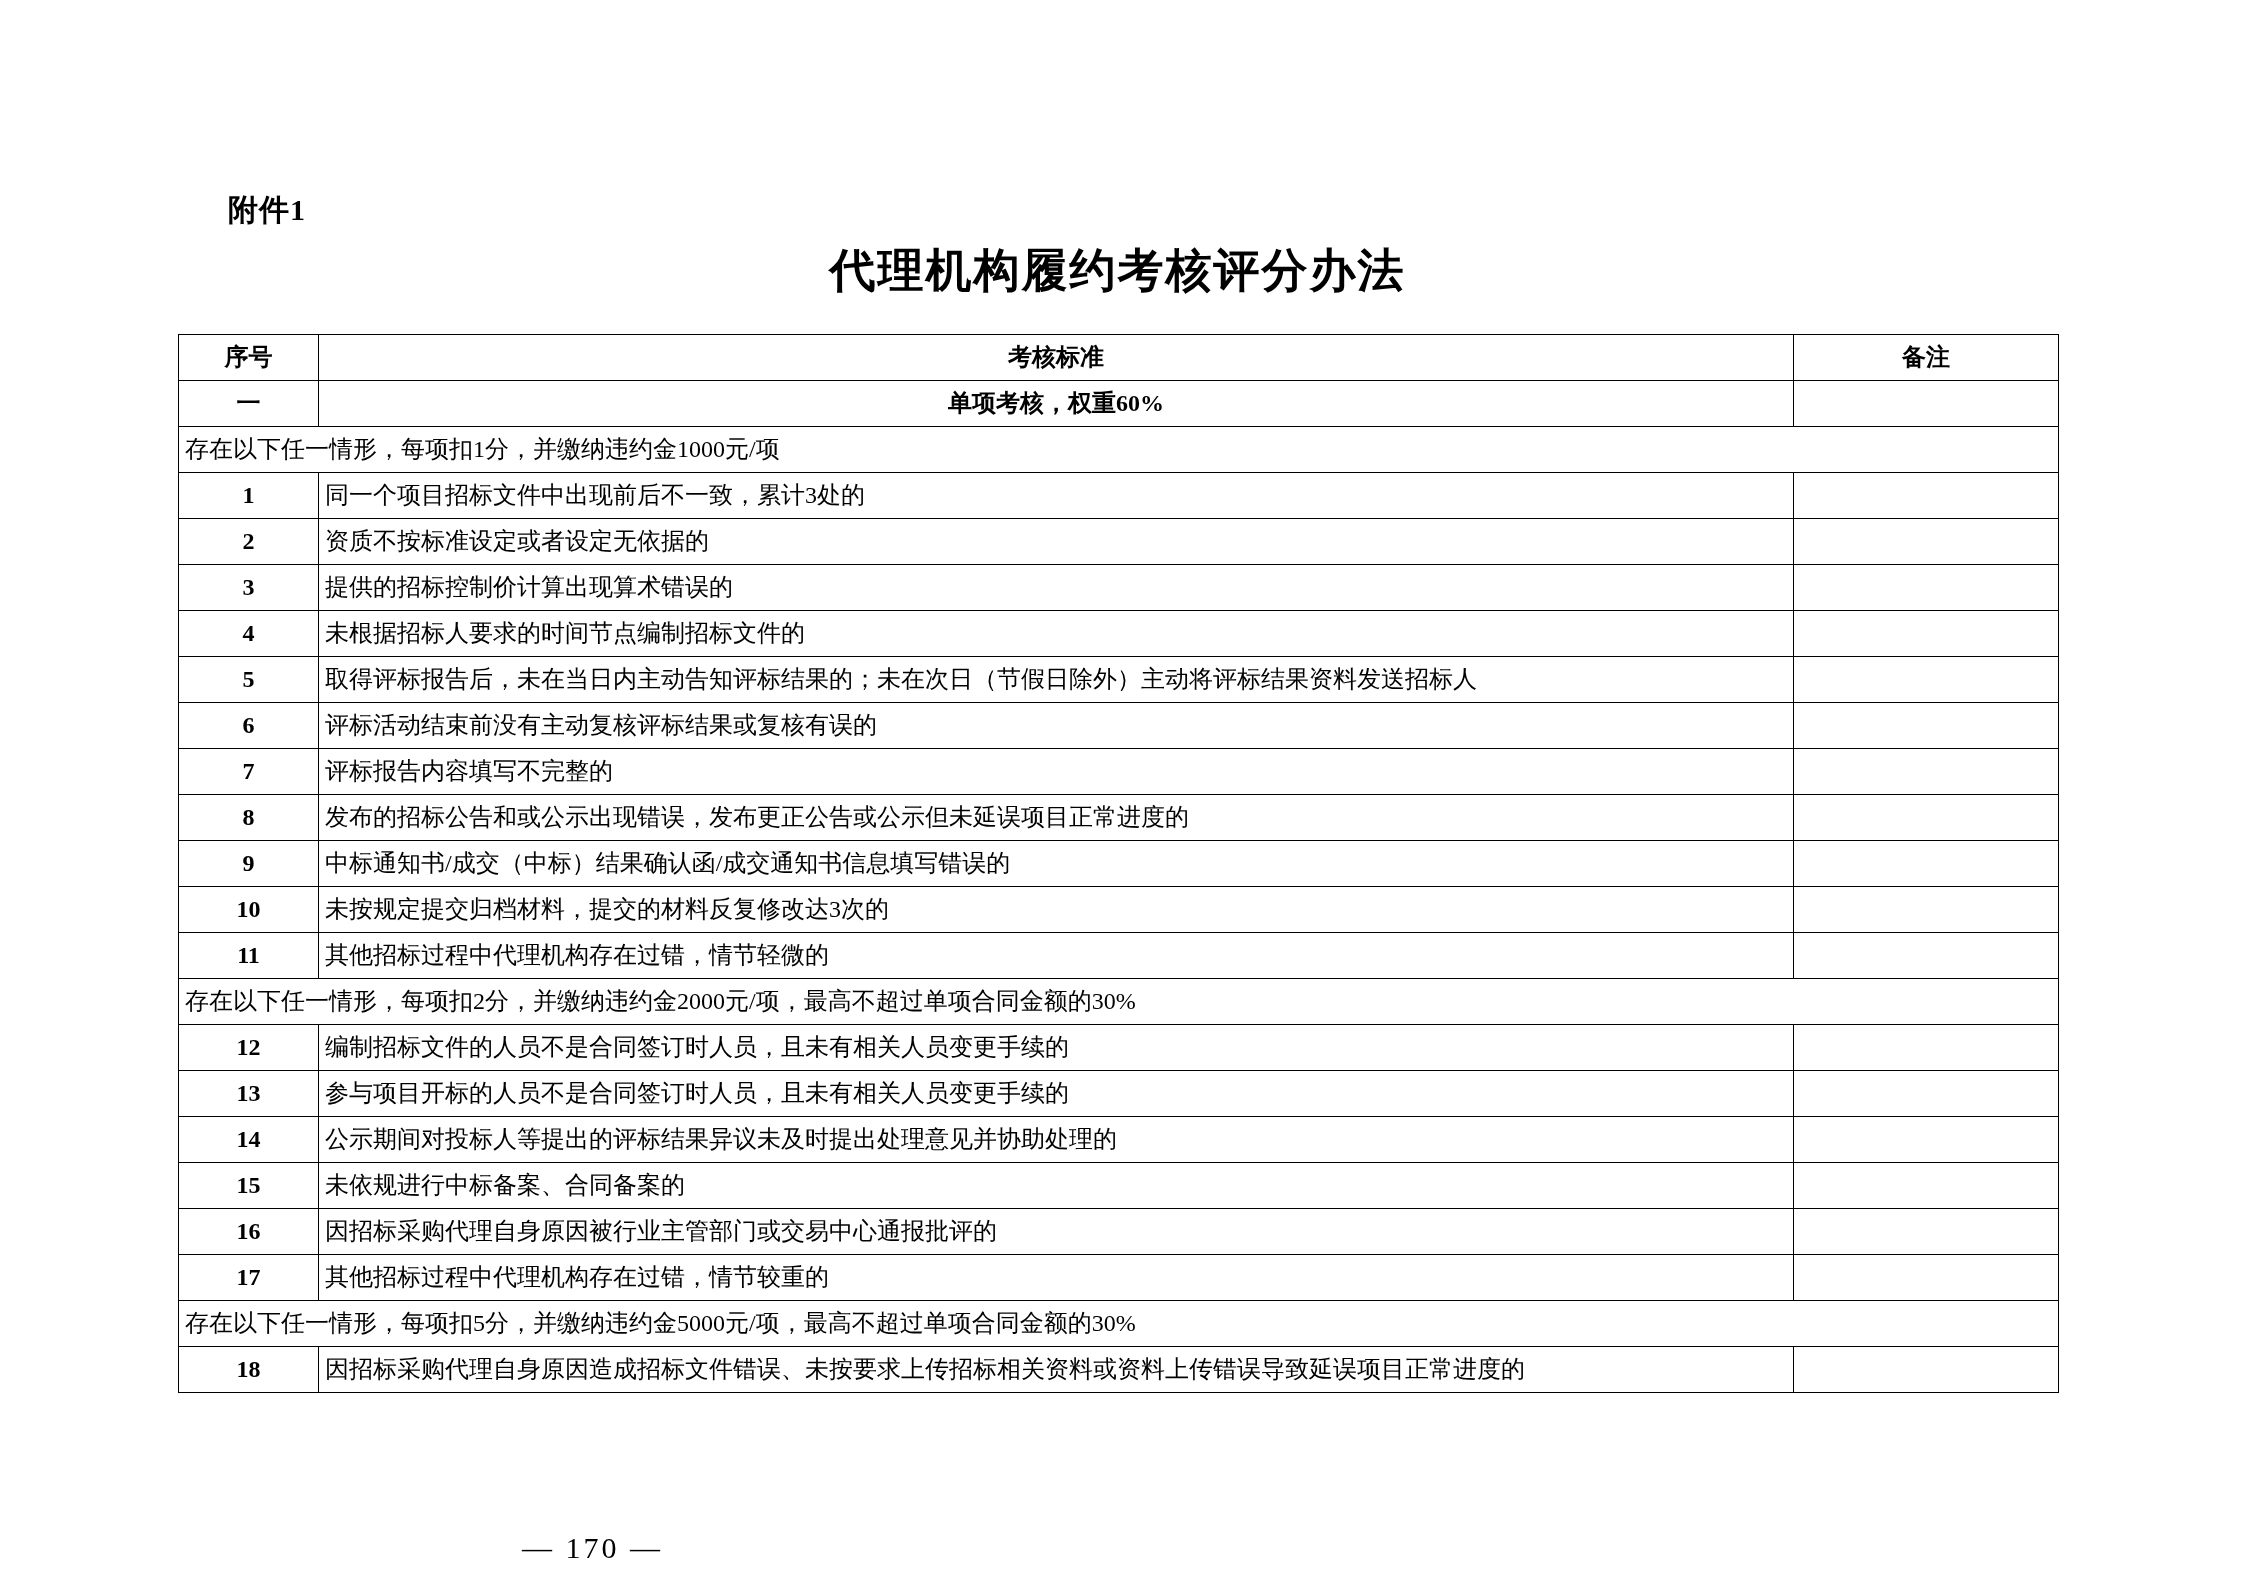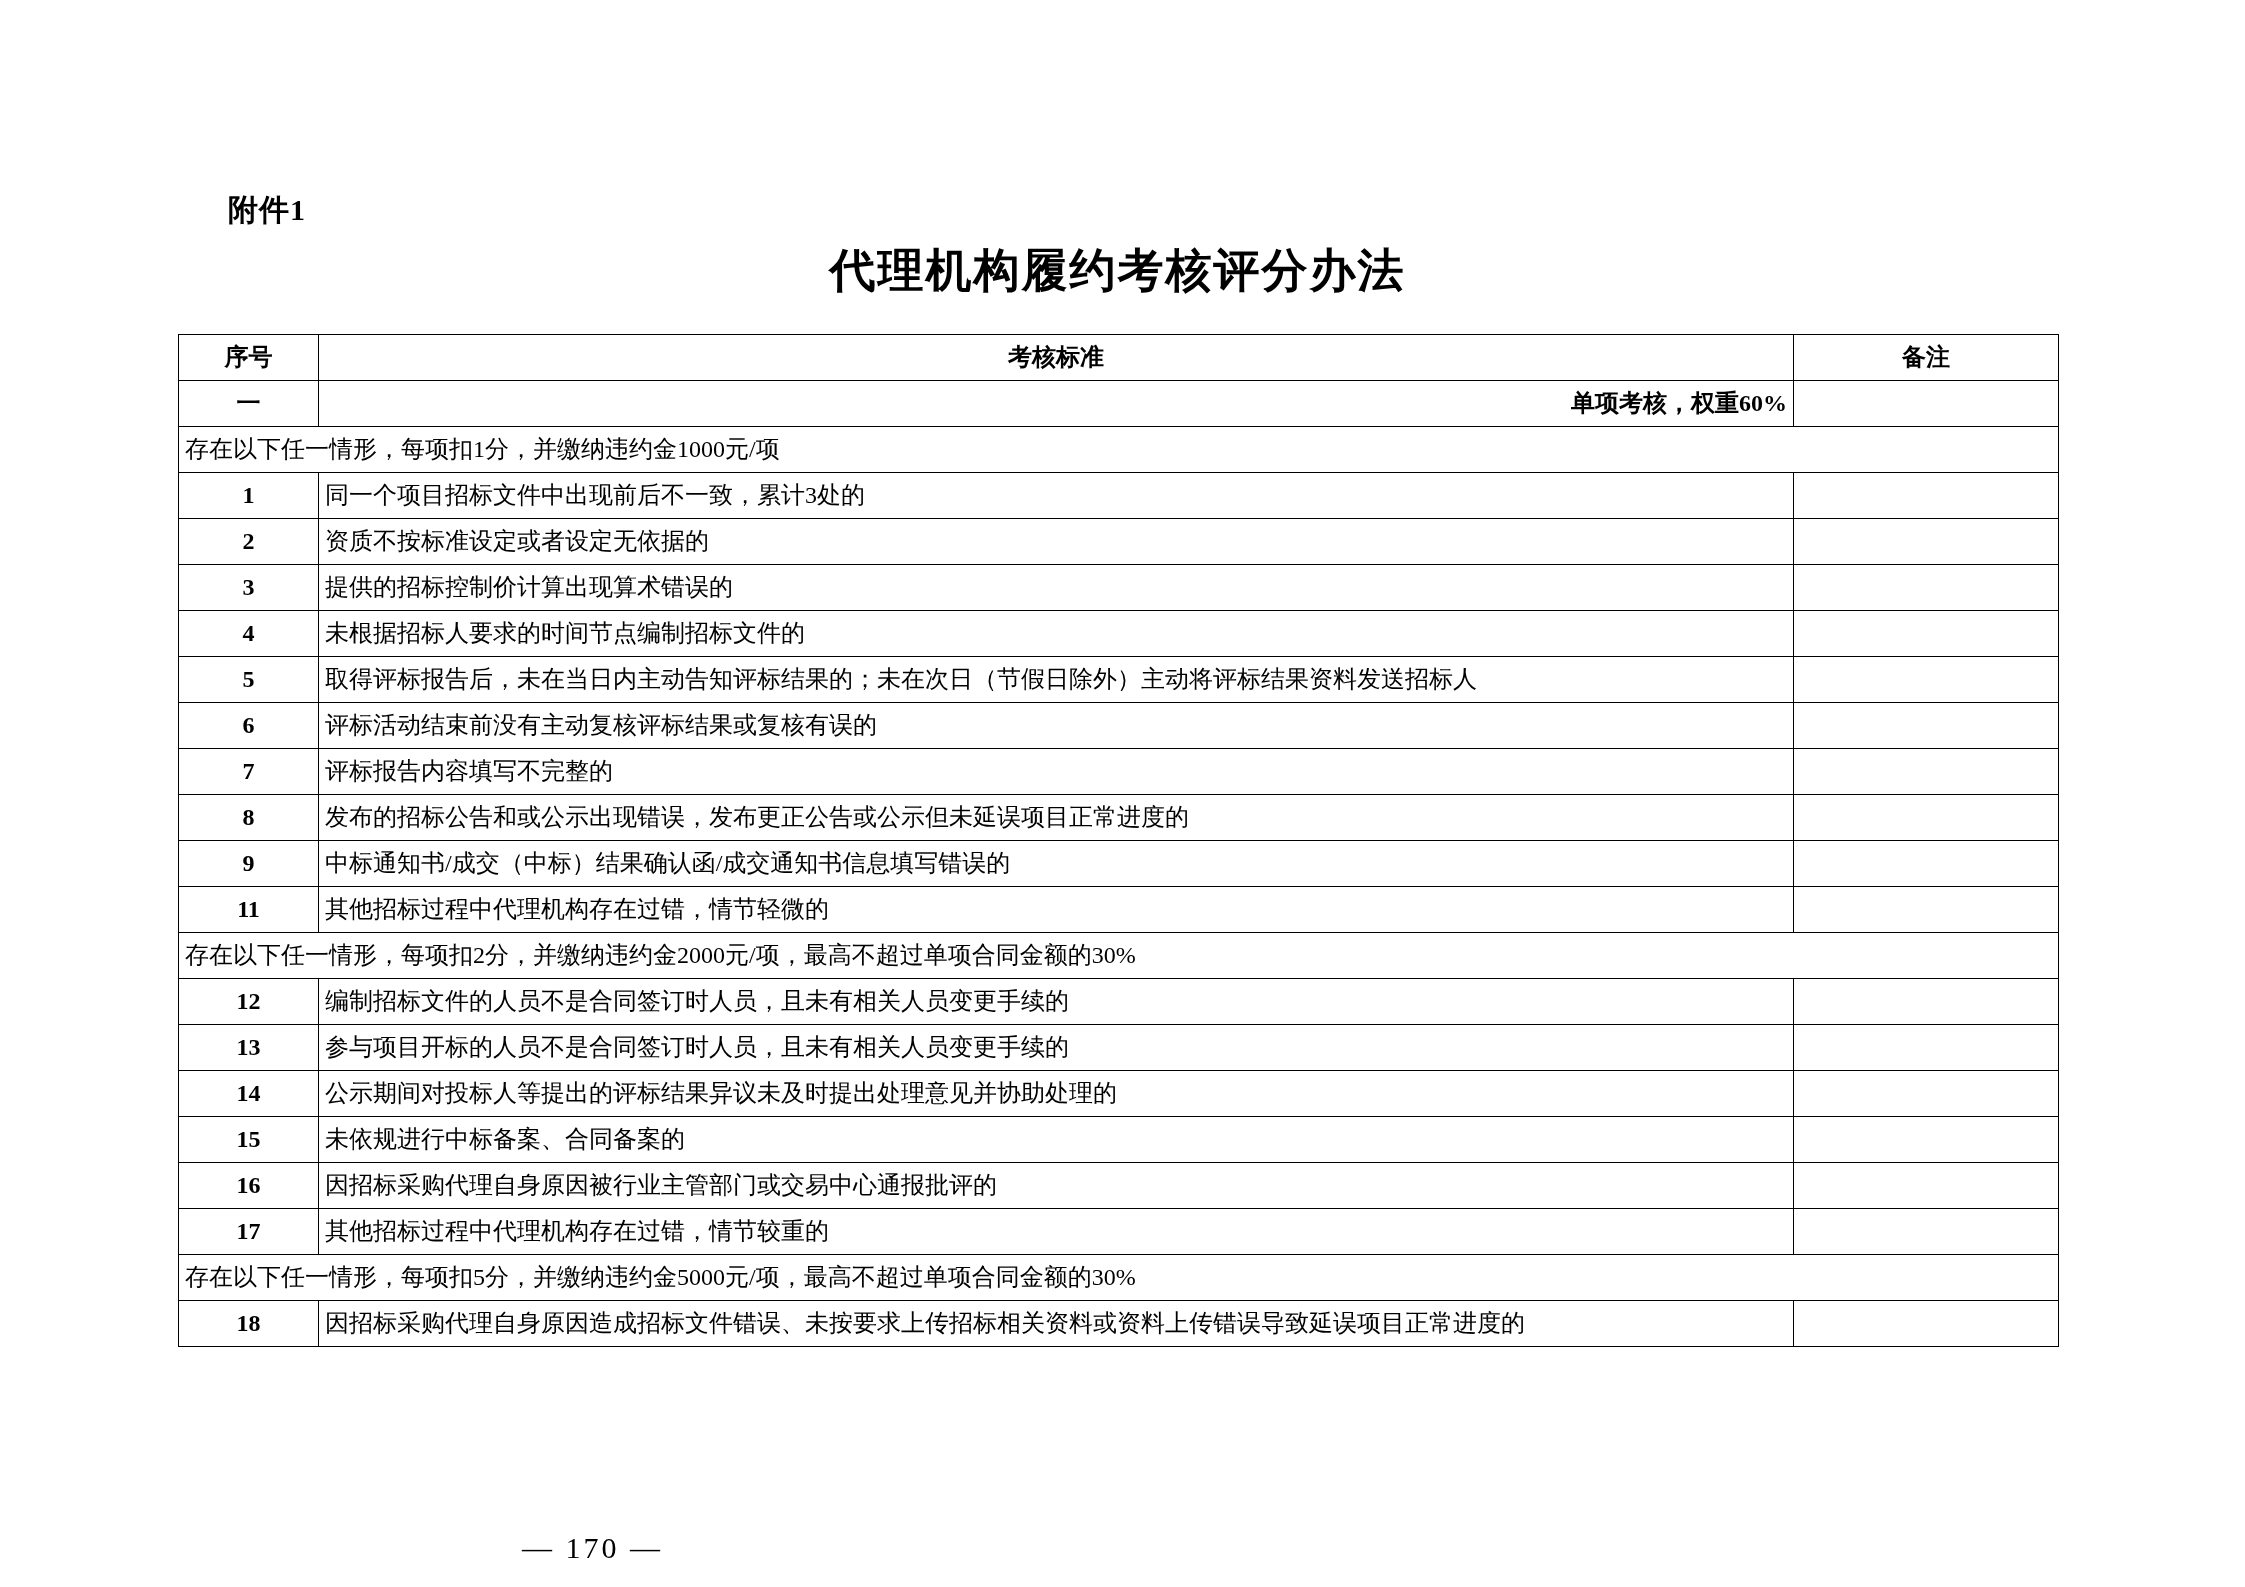--- a/index.html
+++ b/index.html
@@ -71,21 +71,21 @@
   }
   .cell-num {
     text-align: center;
     font-weight: 600;
   }
   .cell-std {
     text-align: left;
     padding-left: 14px;
   }
   .cell-std-bold {
-    text-align: right;
+    text-align: center;
     padding-left: 14px;
     font-weight: 600;
   }
   .cell-rem {
     text-align: center;
   }
   .span-row td {
     text-align: left;
     padding-left: 10px;
     font-weight: 400;
@@ -176,20 +176,25 @@
           <td class="cell-num">8</td>
           <td class="cell-std">发布的招标公告和或公示出现错误，发布更正公告或公示但未延误项目正常进度的</td>
           <td class="cell-rem"></td>
         </tr>
         <tr>
           <td class="cell-num">9</td>
           <td class="cell-std">中标通知书/成交（中标）结果确认函/成交通知书信息填写错误的</td>
           <td class="cell-rem"></td>
         </tr>
         <tr>
+          <td class="cell-num">10</td>
+          <td class="cell-std">未按规定提交归档材料，提交的材料反复修改达3次的</td>
+          <td class="cell-rem"></td>
+        </tr>
+        <tr>
           <td class="cell-num">11</td>
           <td class="cell-std">其他招标过程中代理机构存在过错，情节轻微的</td>
           <td class="cell-rem"></td>
         </tr>
 
         <tr class="span-row">
           <td colspan="3">存在以下任一情形，每项扣2分，并缴纳违约金2000元/项，最高不超过单项合同金额的30%</td>
         </tr>
 
         <tr>

